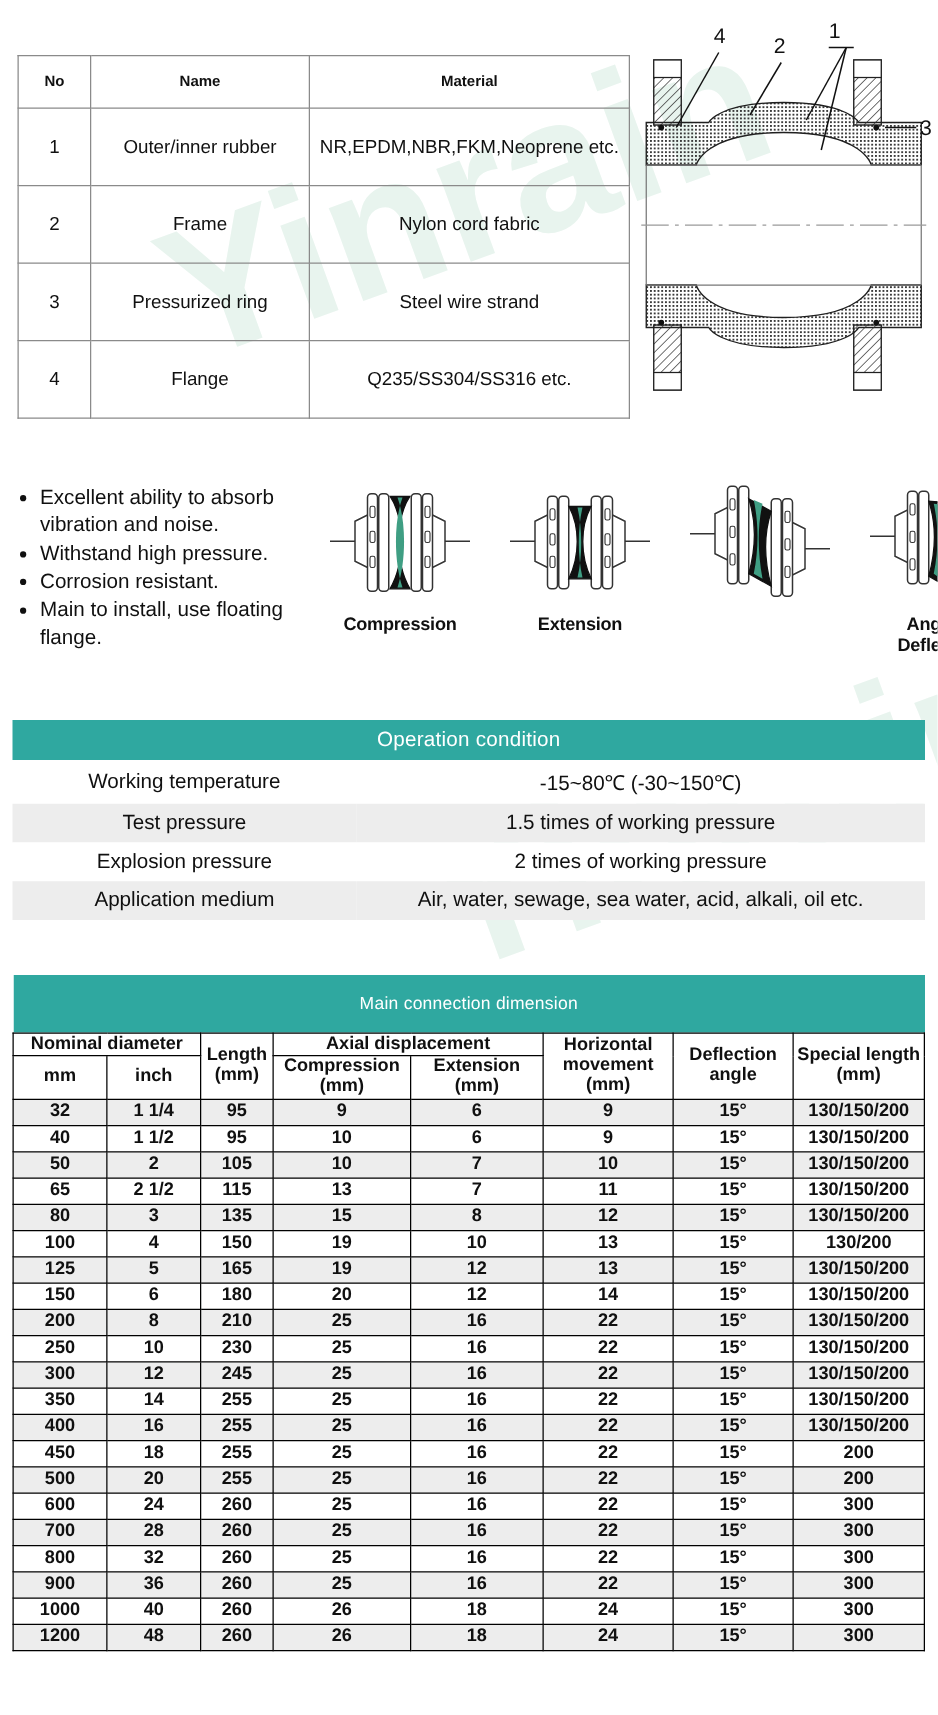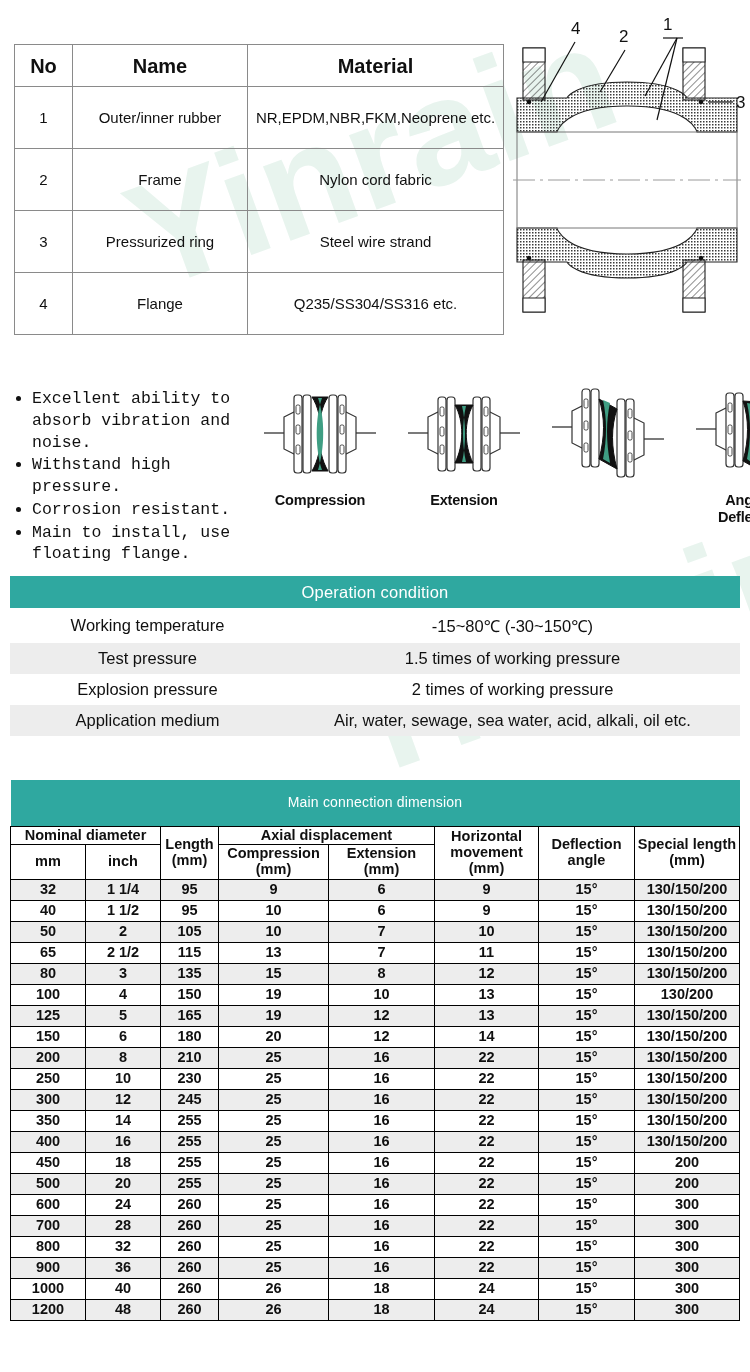--- a/index.html
+++ b/index.html
@@ -19,31 +19,31 @@
   .wm2 { left:330px; top:560px; font-size:150px; transform:rotate(-20deg); }
   .wm3 { left:80px;  top:940px; font-size:150px; transform:rotate(-20deg); }
 
   
   #parts-table { position:absolute; left:14px; top:44px; width:490px;
                  border-collapse:collapse; background:transparent; z-index:3; }
   #parts-table td, #parts-table th {
       border:1px solid #8a8a8a; text-align:center; vertical-align:middle;
       font-size:15px; padding:4px 3px; line-height:1.2; background:transparent;
   }
-  #parts-table thead th { font-weight:bold; font-size:20px; height:42px; }
+  #parts-table thead th { font-weight:bold; font-size:12px; height:42px; }
   #parts-table tbody td { height:62px; }
   .c-no   { width:58px; }
   .c-name { width:175px; }
 
   
   #drawing { position:absolute; left:505px; top:10px; width:245px; height:340px; z-index:3; }
 
   
   #features { position:absolute; left:14px; top:388px; width:250px; z-index:3; }
-  #features ul { margin:0; padding:0 0 0 18px; list-style:disc;font-family:Liberation Mono, monospace; }
+  #features ul { margin:0; padding:0 0 0 18px; list-style:disc; }
   #features li { font-size:16.5px; line-height:1.32; margin-bottom:1px; }
 
   
   #movements { position:absolute; left:262px; top:378px; width:482px; height:165px; z-index:3;
                display:flex;gap:28px; }
   .mv { width:120.5px; display:flex; flex-direction:column; align-items:center; }
   .mv .fig { height:110px; display:flex; align-items:center; justify-content:center; }
   .mv .cap { font-size:14.5px; font-weight:bold; text-align:center; line-height:1.18;
              margin-top:4px; letter-spacing:-0.2px; }
 

